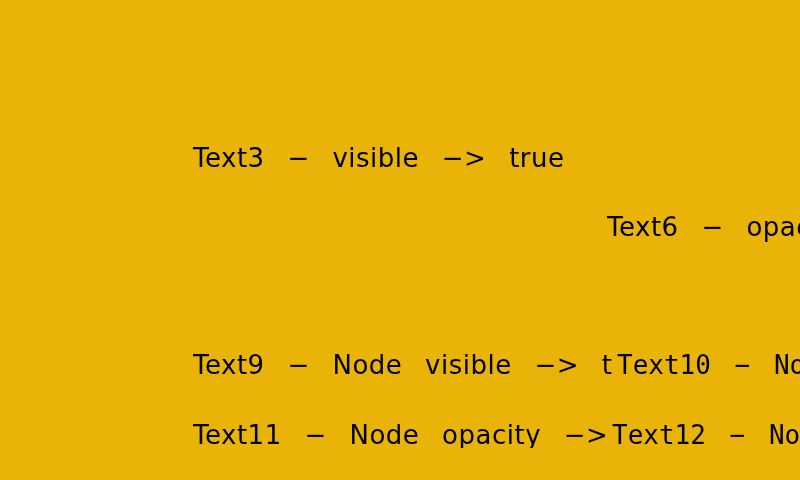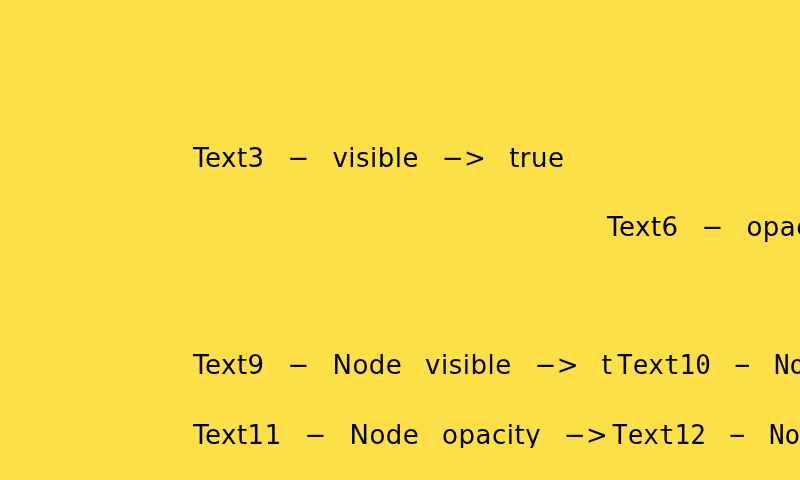--- a/index.html
+++ b/index.html
@@ -11,21 +11,21 @@
     height: 480px;
     overflow: hidden;
     background: #ffffff;
     position: relative;
   }
   .stage {
     position: absolute;
     left: 0; top: 0;
     width: 800px;
     height: 480px;
-    background: #fde047;
+    background: #eab308;
     overflow: hidden;
   }
   .txt {
     position: absolute;
     white-space: nowrap;
     color: #000000;
     font-size: 26px;
     line-height: 26px;
   }
   .sans {

